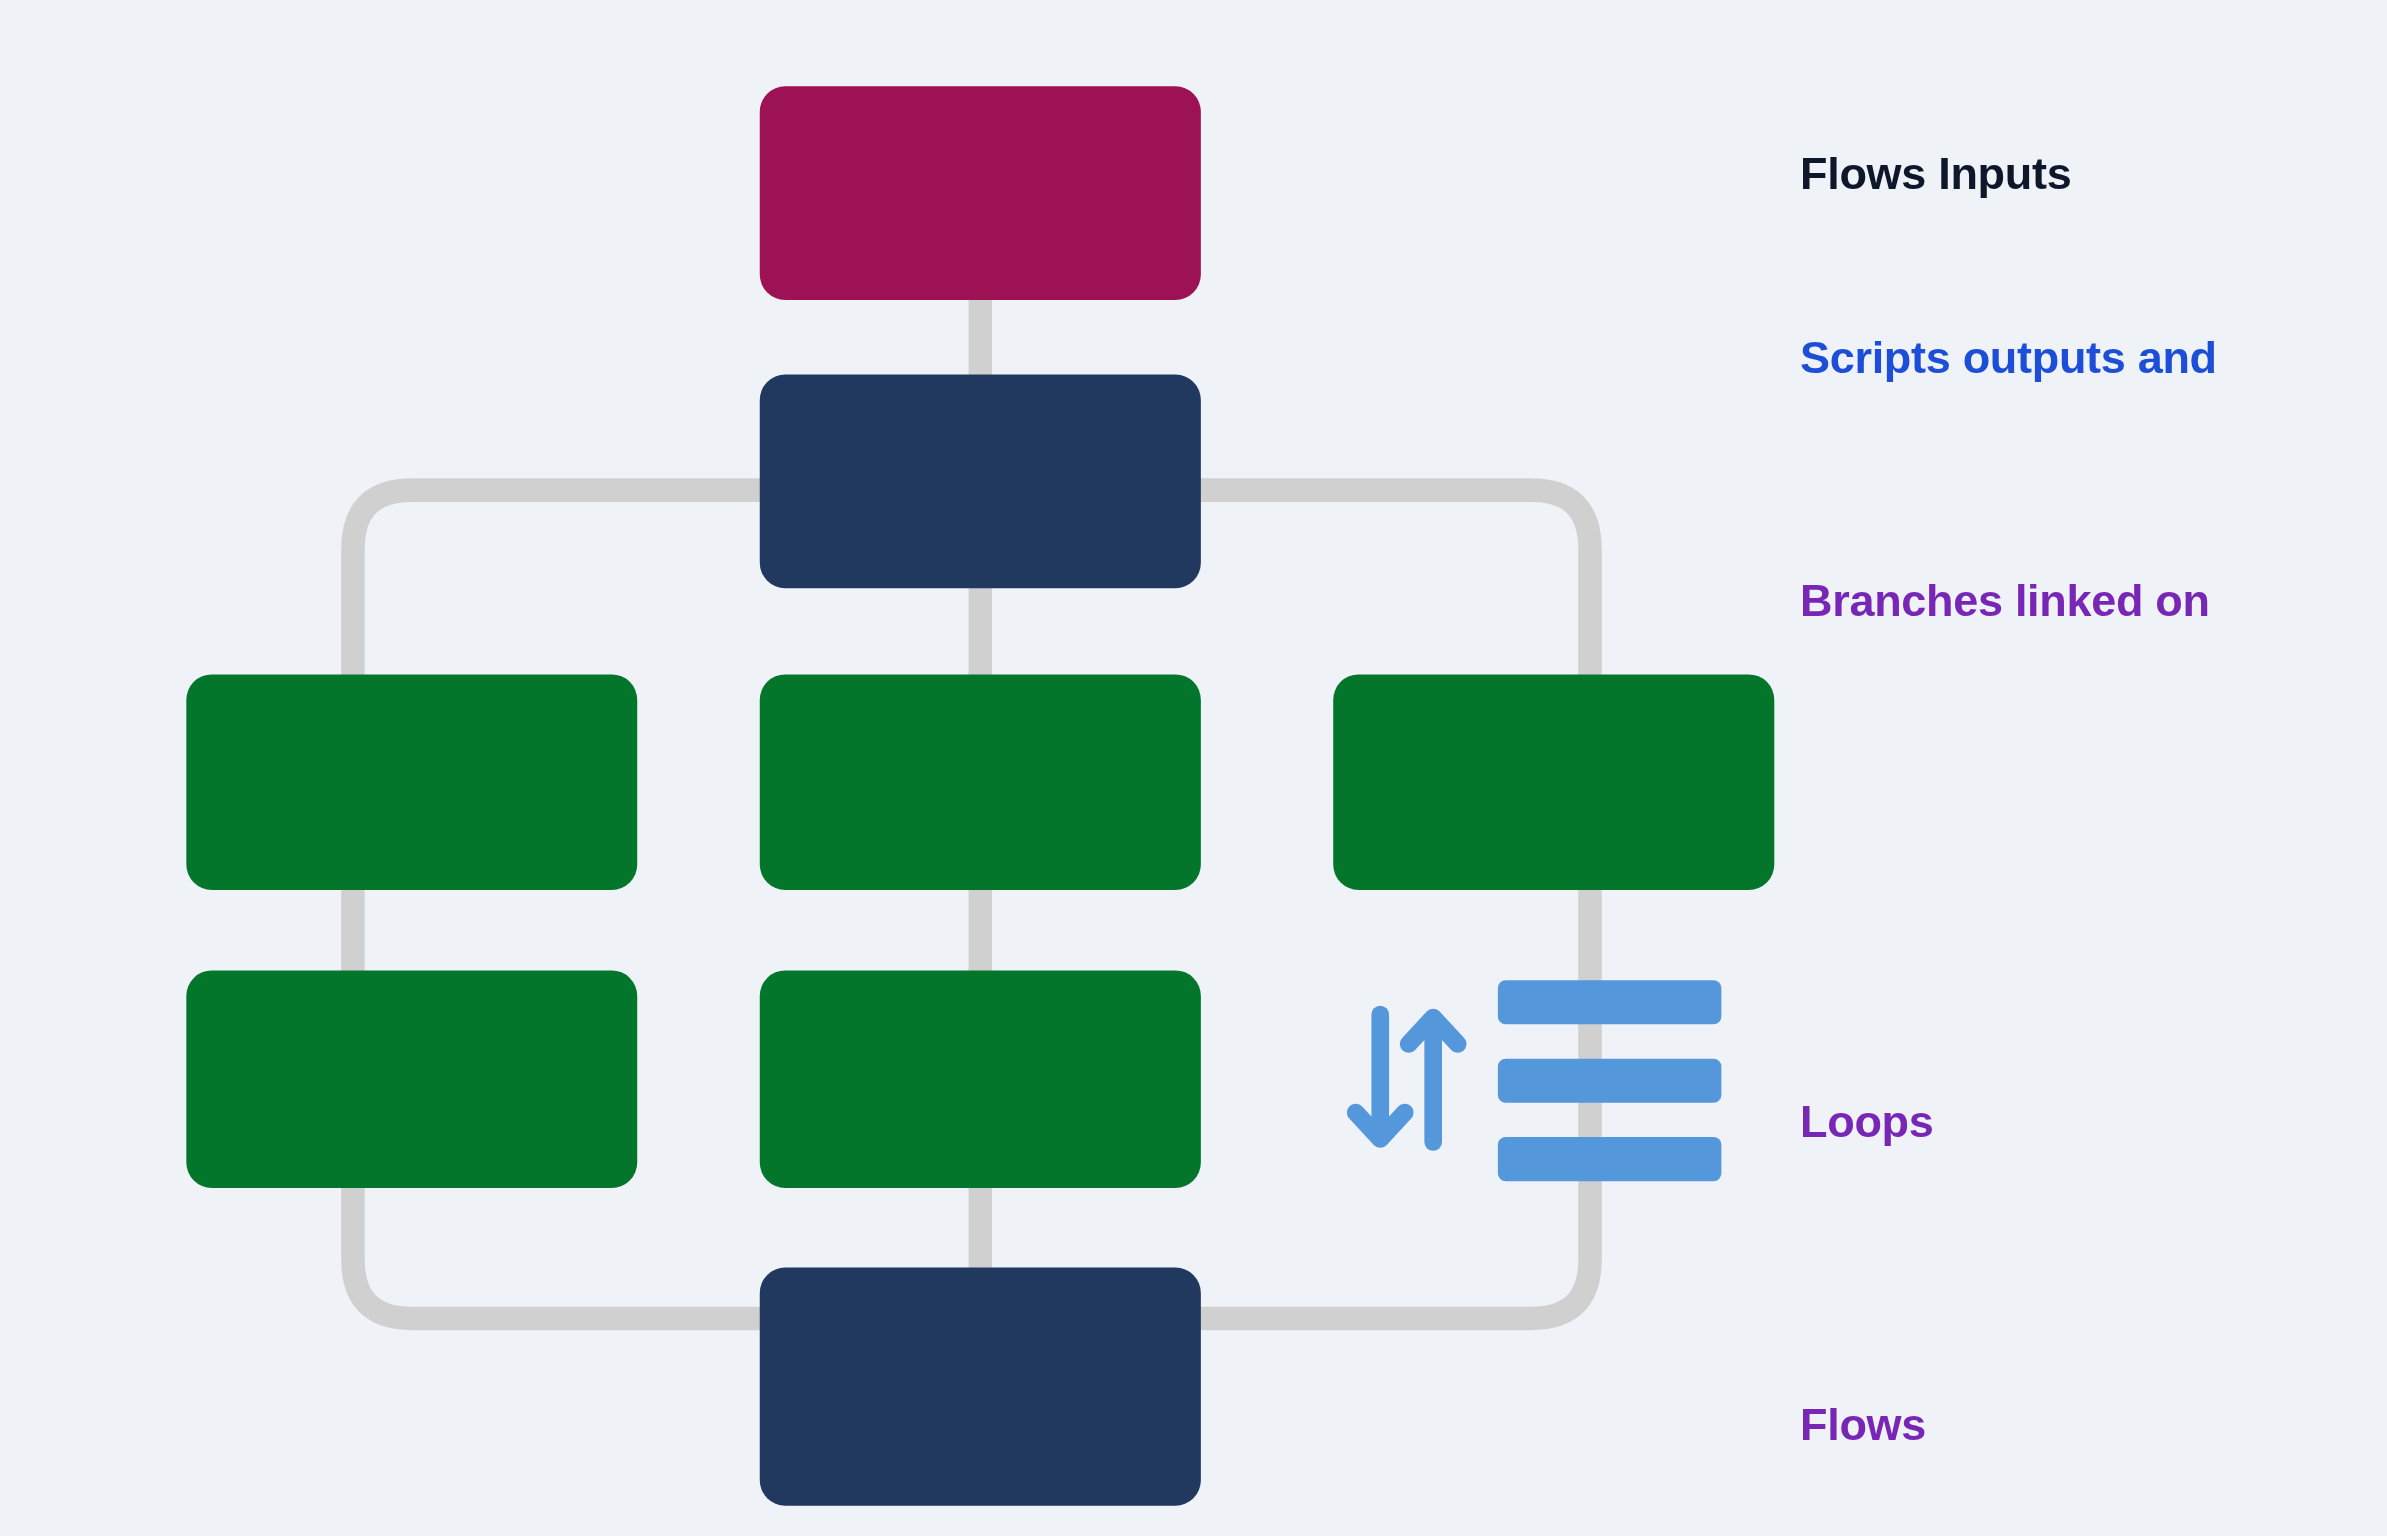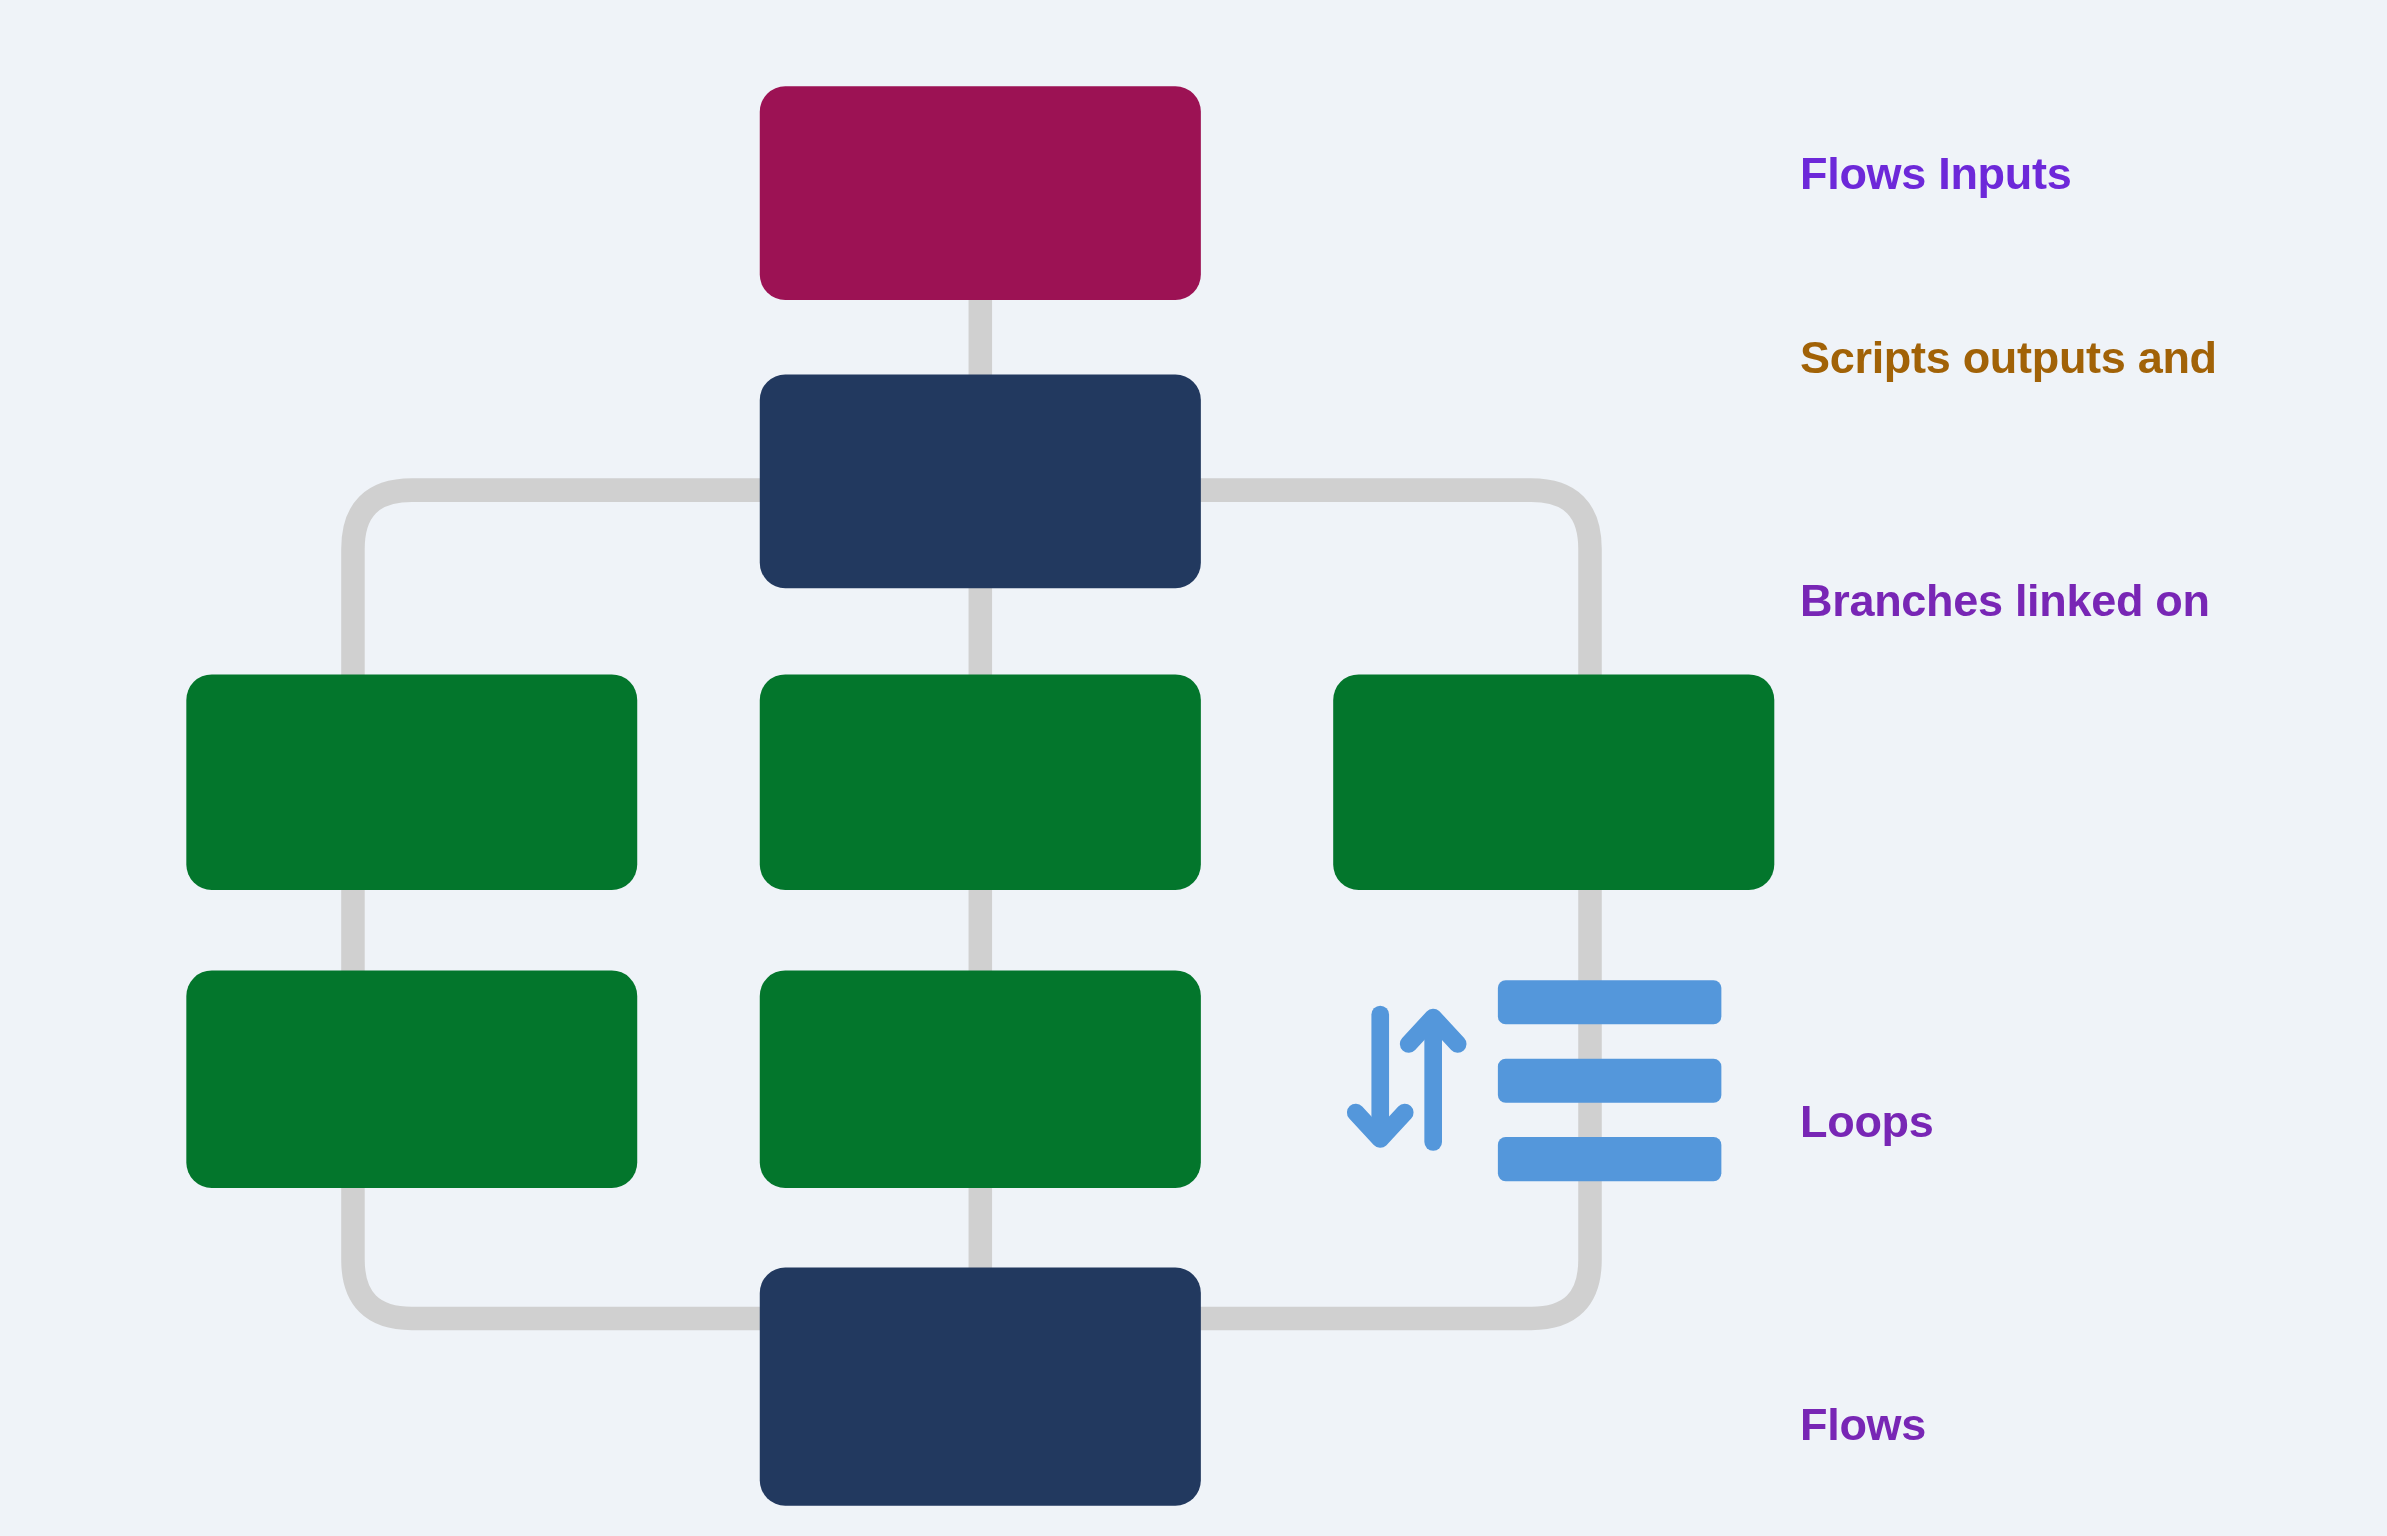--- a/index.html
+++ b/index.html
@@ -79,25 +79,25 @@
           <path d="M1408 1035 L1408 1160" fill="none" stroke="#5497db" stroke-width="18" stroke-linecap="round" stroke-linejoin="round"></path>
           <path d="M1383 1135 L1408 1162 L1433 1135" fill="none" stroke="#5497db" stroke-width="18" stroke-linecap="round" stroke-linejoin="round"></path>
         </g>
         <g>
           <path d="M1462 1165 L1462 1040" fill="none" stroke="#5497db" stroke-width="18" stroke-linecap="round" stroke-linejoin="round"></path>
           <path d="M1437 1065 L1462 1038 L1487 1065" fill="none" stroke="#5497db" stroke-width="18" stroke-linecap="round" stroke-linejoin="round"></path>
         </g>
       </g>
   </svg>
 
-  <div class="annotation" id="ann-flows-inputs" style="color: #6d28d9;">
+  <div class="annotation" id="ann-flows-inputs" style="color: #0f172a;">
     <span class="annotation-line">Flows Inputs</span>
   </div>
 
-  <div class="annotation" id="ann-scripts-outputs" style="color: #a16207;">
+  <div class="annotation" id="ann-scripts-outputs" style="color: #1d4ed8;">
     <span class="annotation-line">Scripts outputs and</span>
   </div>
 
   <div class="annotation" id="ann-branches" style="color: rgb(120, 38, 181);">
     <span class="annotation-line">Branches linked on</span>
   </div>
 
   <div class="annotation" id="ann-loops" style="color: rgb(120, 38, 181);">
     <span class="annotation-line">Loops</span>
   </div>

